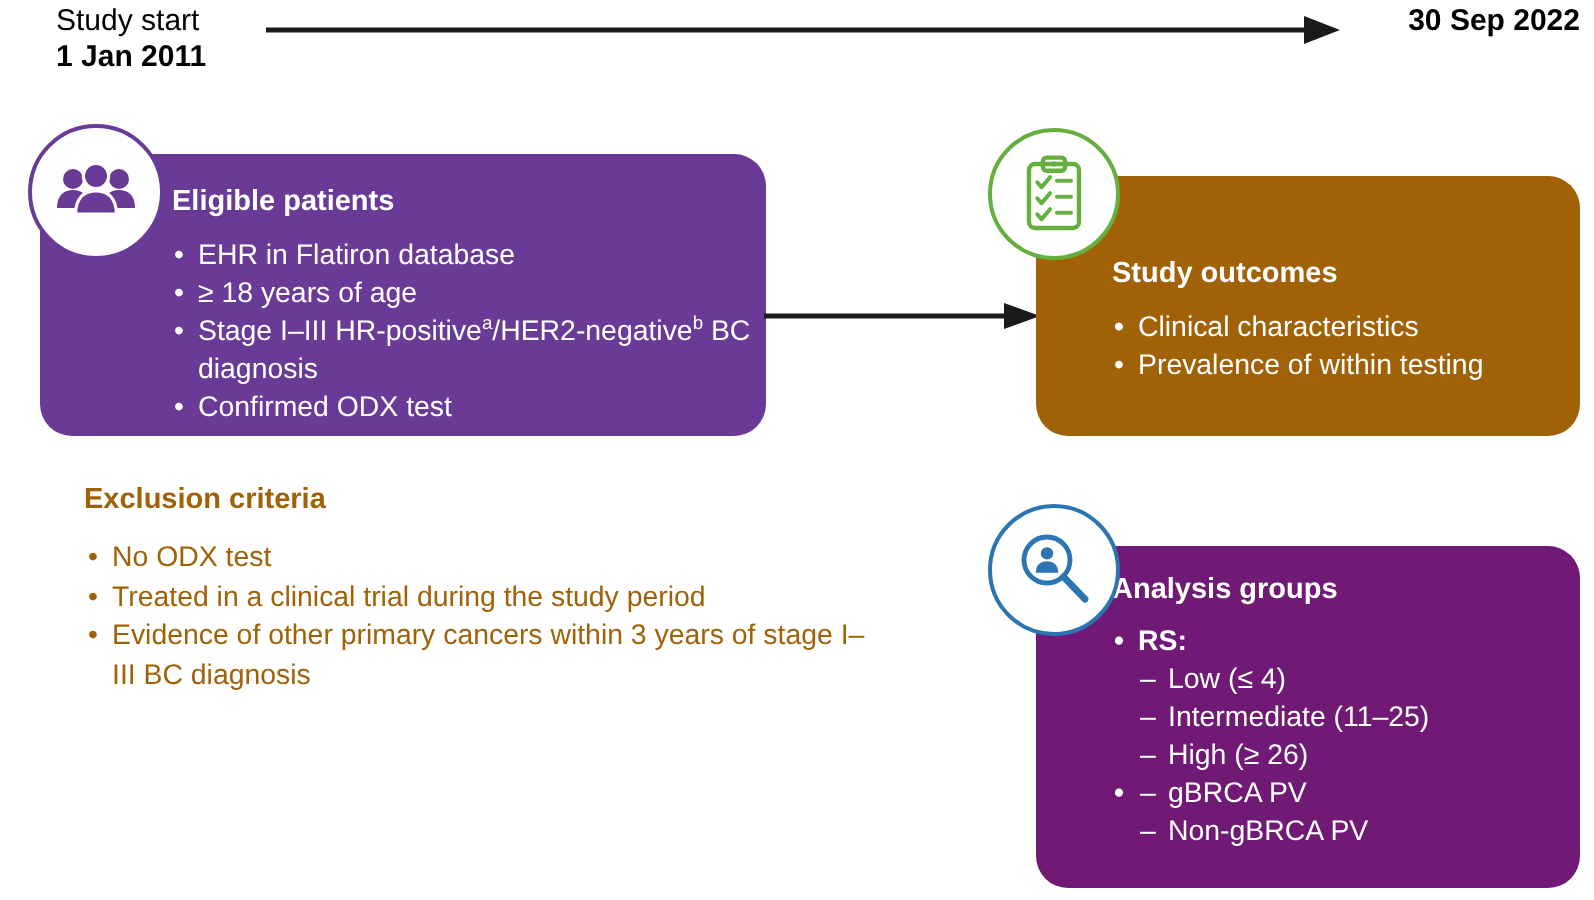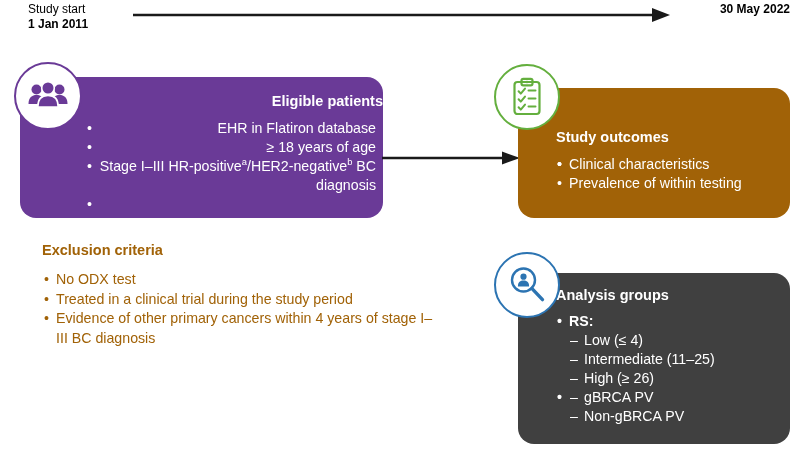--- a/index.html
+++ b/index.html
@@ -18,21 +18,21 @@
 
   
   #timeline {
     position: absolute;
     left: 0; top: 0;
     width: 797px; height: 56px;
   }
   .tl-label {
     position: absolute;
     line-height: 1.22;
-    font-size: 12px;
+    font-size: 15px;
     white-space: nowrap;
   }
   .tl-label .line1 { font-weight: normal; display: block; }
   .tl-label .line2 { font-weight: bold; display: block; }
   #tl-start { left: 28px; top: 2px; text-align: left; }
   #tl-end   { right: 7px; top: 2px; text-align: right; }
   #tl-arrow-svg {
     position: absolute;
     left: 133px; top: 4px;
   }
@@ -85,39 +85,38 @@
     font-size: 0.66em;
     vertical-align: super;
     line-height: 0;
   }
 
   
   #card-eligible {
     left: 20px; top: 77px;
     width: 363px; height: 141px;
     background: #6A3A97;
-    text-align: right;
   }
   #card-eligible .card-title { margin: 16px 0 0 66px; }
   #card-eligible ul { margin: 9px 0 0 66px; width: 290px; }
 
   
   #card-outcomes {
     left: 518px; top: 88px;
     width: 272px; height: 130px;
     background: #a16207;
   }
   #card-outcomes .card-title { margin: 41px 0 0 38px; }
   #card-outcomes ul { margin: 9px 0 0 38px; width: 230px; }
 
   
   #card-analysis {
     left: 518px; top: 273px;
     width: 272px; height: 171px;
-    background: #404040;
+    background: #701a75;
   }
   #card-analysis .card-title { margin: 14px 0 0 38px; }
   #card-analysis > ul { margin: 8px 0 0 38px; width: 230px; }
   #card-analysis li.lvl1 { font-weight: bold; }
 
   
   .icon-badge {
     position: absolute;
     border-radius: 50%;
     background: #ffffff;
@@ -174,41 +173,42 @@
     <span class="line1">Study start</span>
     <span class="line2">1 Jan 2011</span>
   </div>
 
   <svg id="tl-arrow-svg" width="540" height="22" viewBox="0 0 540 22">
     <line x1="0" y1="11" x2="519" y2="11" stroke="#1A1A1A" stroke-width="2.4"></line>
     <polygon points="519,4 537,11 519,18" fill="#1A1A1A"></polygon>
   </svg>
 
   <div class="tl-label" id="tl-end">
-    <span class="line2">30 May 2022</span>
+    <span class="line2">30 Sep 2022</span>
   </div>
 </div>
 
 <div class="card" id="card-eligible">
   <div class="card-title">Eligible patients</div>
   <ul>
     <li>
       <span class="bullet">•</span>
       <span>EHR in Flatiron database</span>
     </li>
     <li>
       <span class="bullet">•</span>
       <span>≥ 18 years of age</span>
     </li>
     <li>
       <span class="bullet">•</span>
       <span>Stage I–III HR-positive</span><sup>a</sup><span>/HER2-negative</span><sup>b</sup><span> BC diagnosis</span>
     </li>
     <li>
       <span class="bullet">•</span>
+      <span>Confirmed ODX test</span>
     </li>
   </ul>
 </div>
 
 <div class="icon-badge" id="badge-people">
   <svg width="40" height="28" viewBox="0 0 40 28">
     <circle cx="8.5" cy="7.5" r="5" fill="#6A3A97"></circle>
     <path d="M0.5 22 C0.5 15.5 4 13 8.5 13 C13 13 16.5 15.5 16.5 22 Z" fill="#6A3A97"></path>
     <circle cx="31.5" cy="7.5" r="5" fill="#6A3A97"></circle>
     <path d="M23.5 22 C23.5 15.5 27 13 31.5 13 C36 13 39.5 15.5 39.5 22 Z" fill="#6A3A97"></path>
@@ -259,21 +259,21 @@
     <li>
       <span class="bullet">•</span>
       <span>No ODX test</span>
     </li>
     <li>
       <span class="bullet">•</span>
       <span>Treated in a clinical trial during the study period</span>
     </li>
     <li>
       <span class="bullet">•</span>
-      <span>Evidence of other primary cancers within 4 years of stage I–III BC diagnosis</span>
+      <span>Evidence of other primary cancers within 3 years of stage I–III BC diagnosis</span>
     </li>
   </ul>
 </div>
 
 <div class="card" id="card-analysis">
   <div class="card-title">Analysis groups</div>
   <ul>
     <li class="lvl1">
       <span class="bullet">•</span>
       <span>RS:</span>

